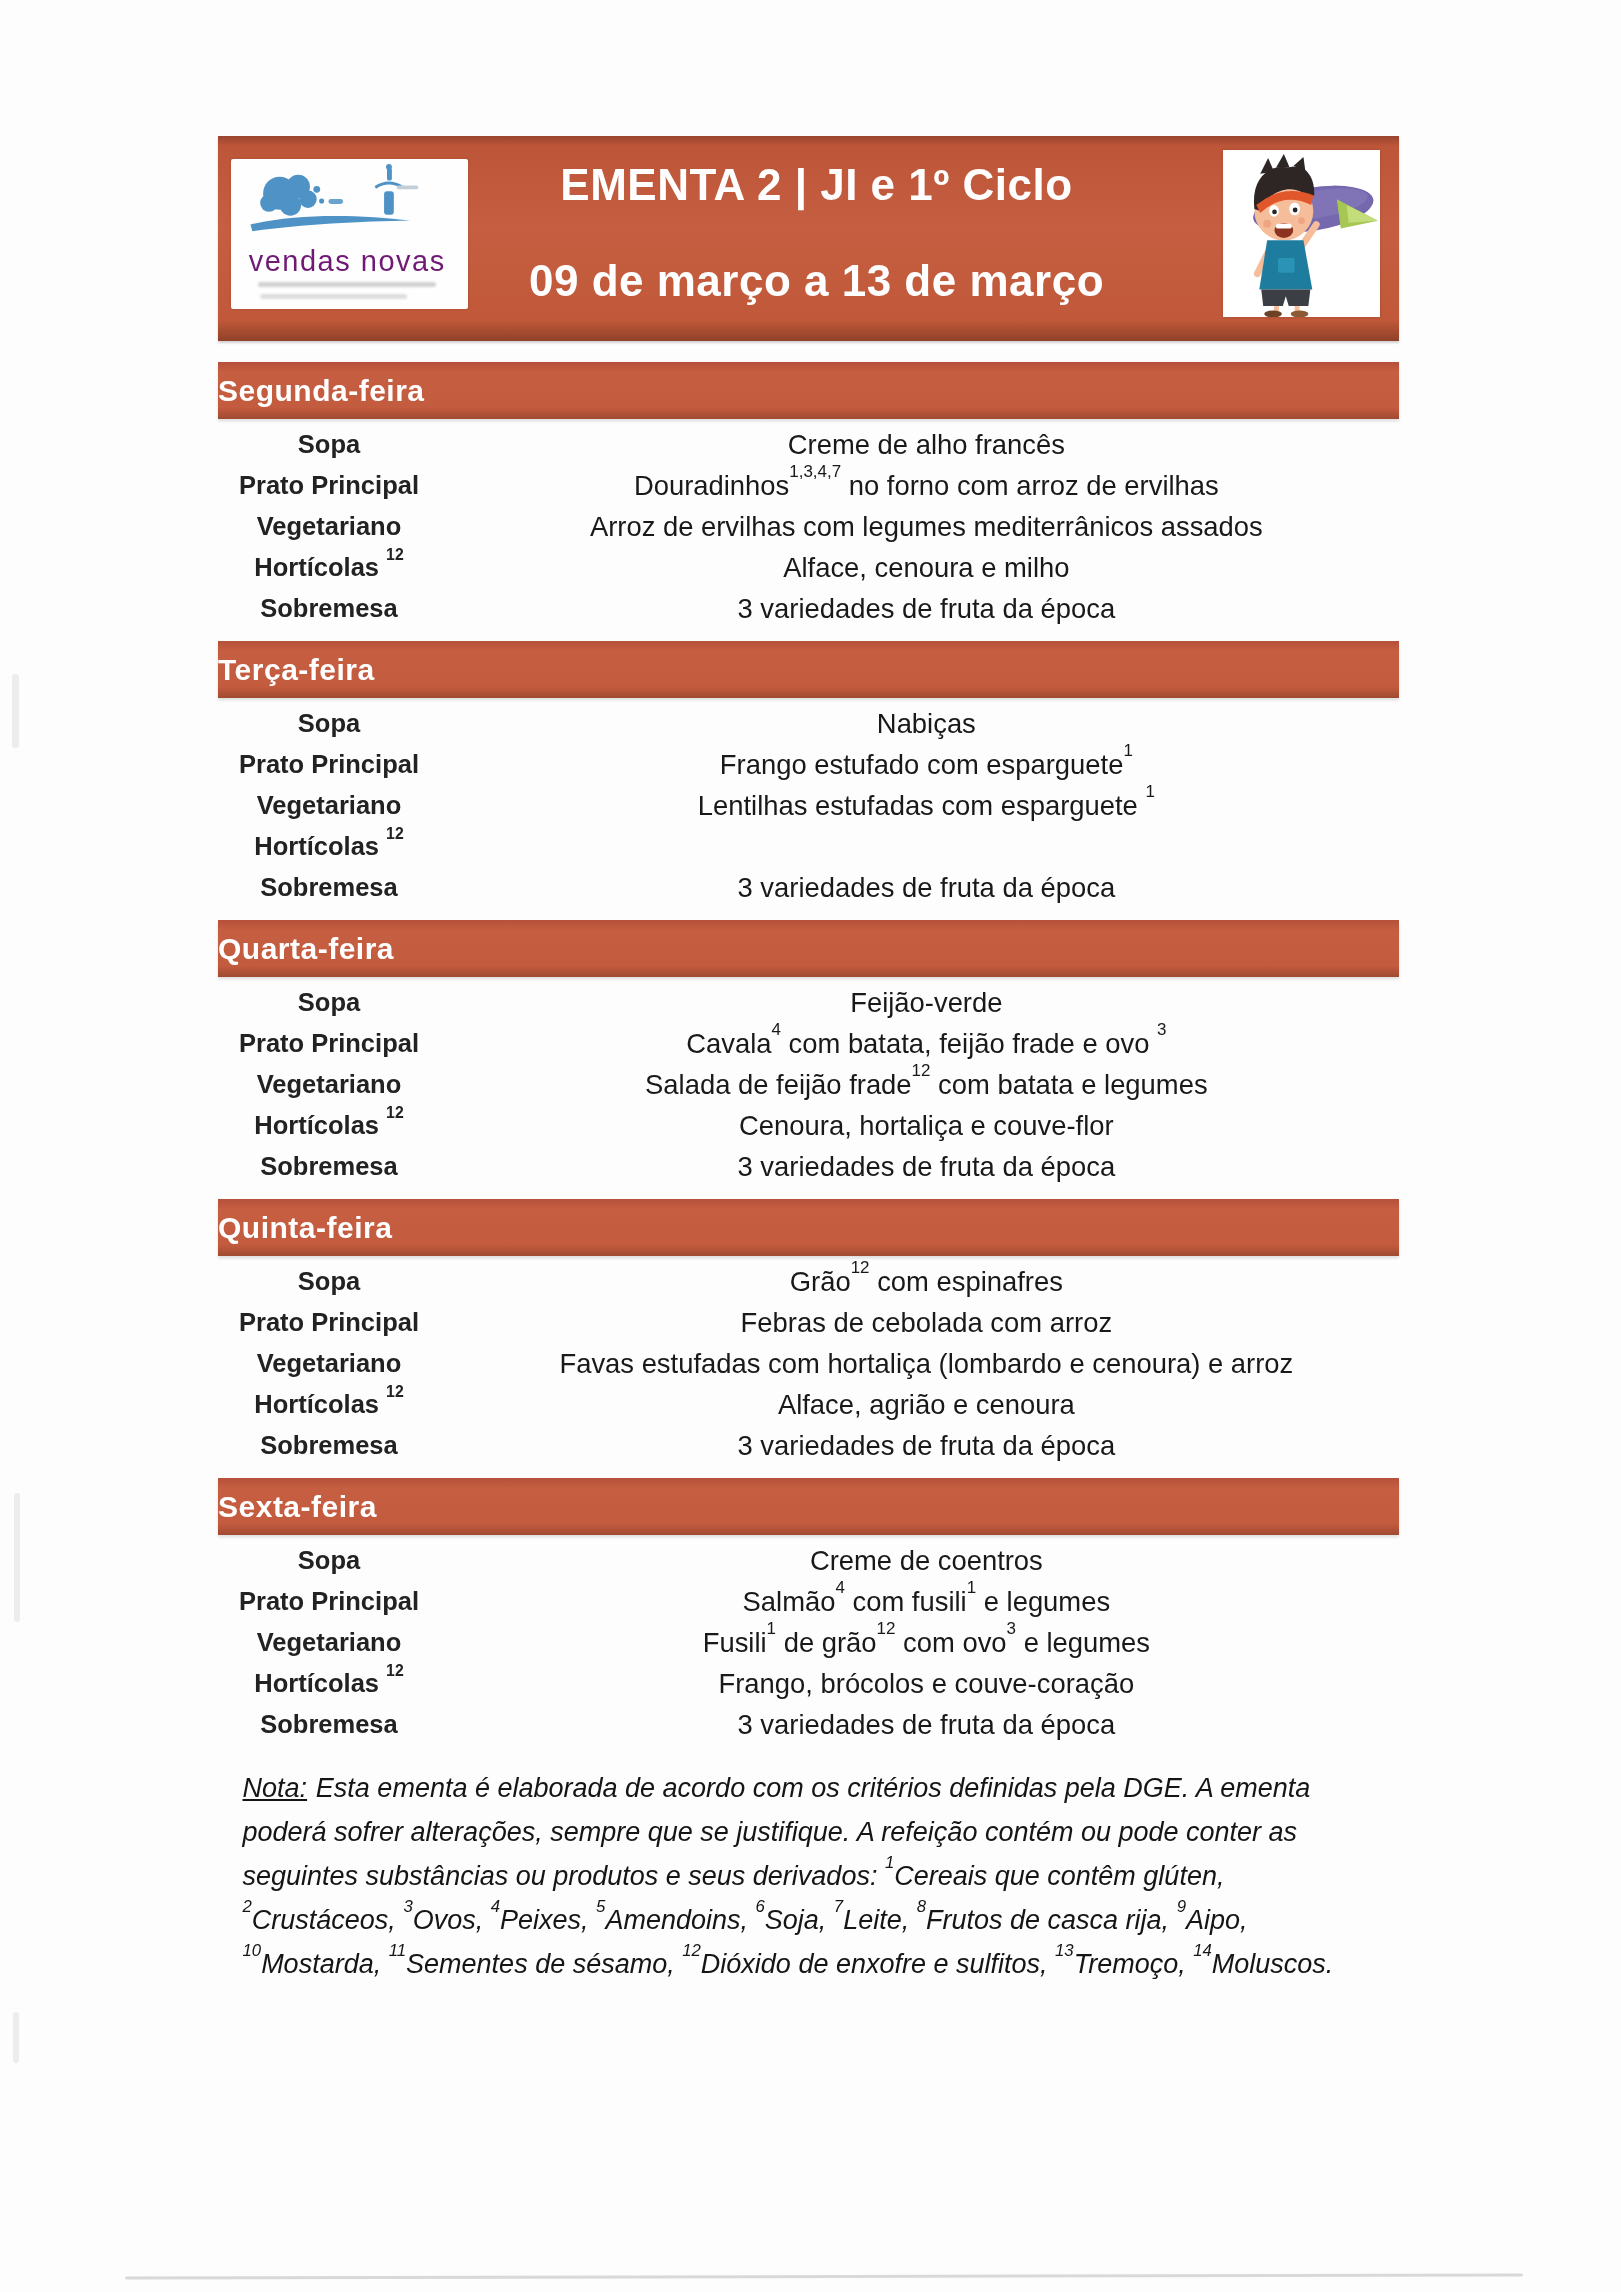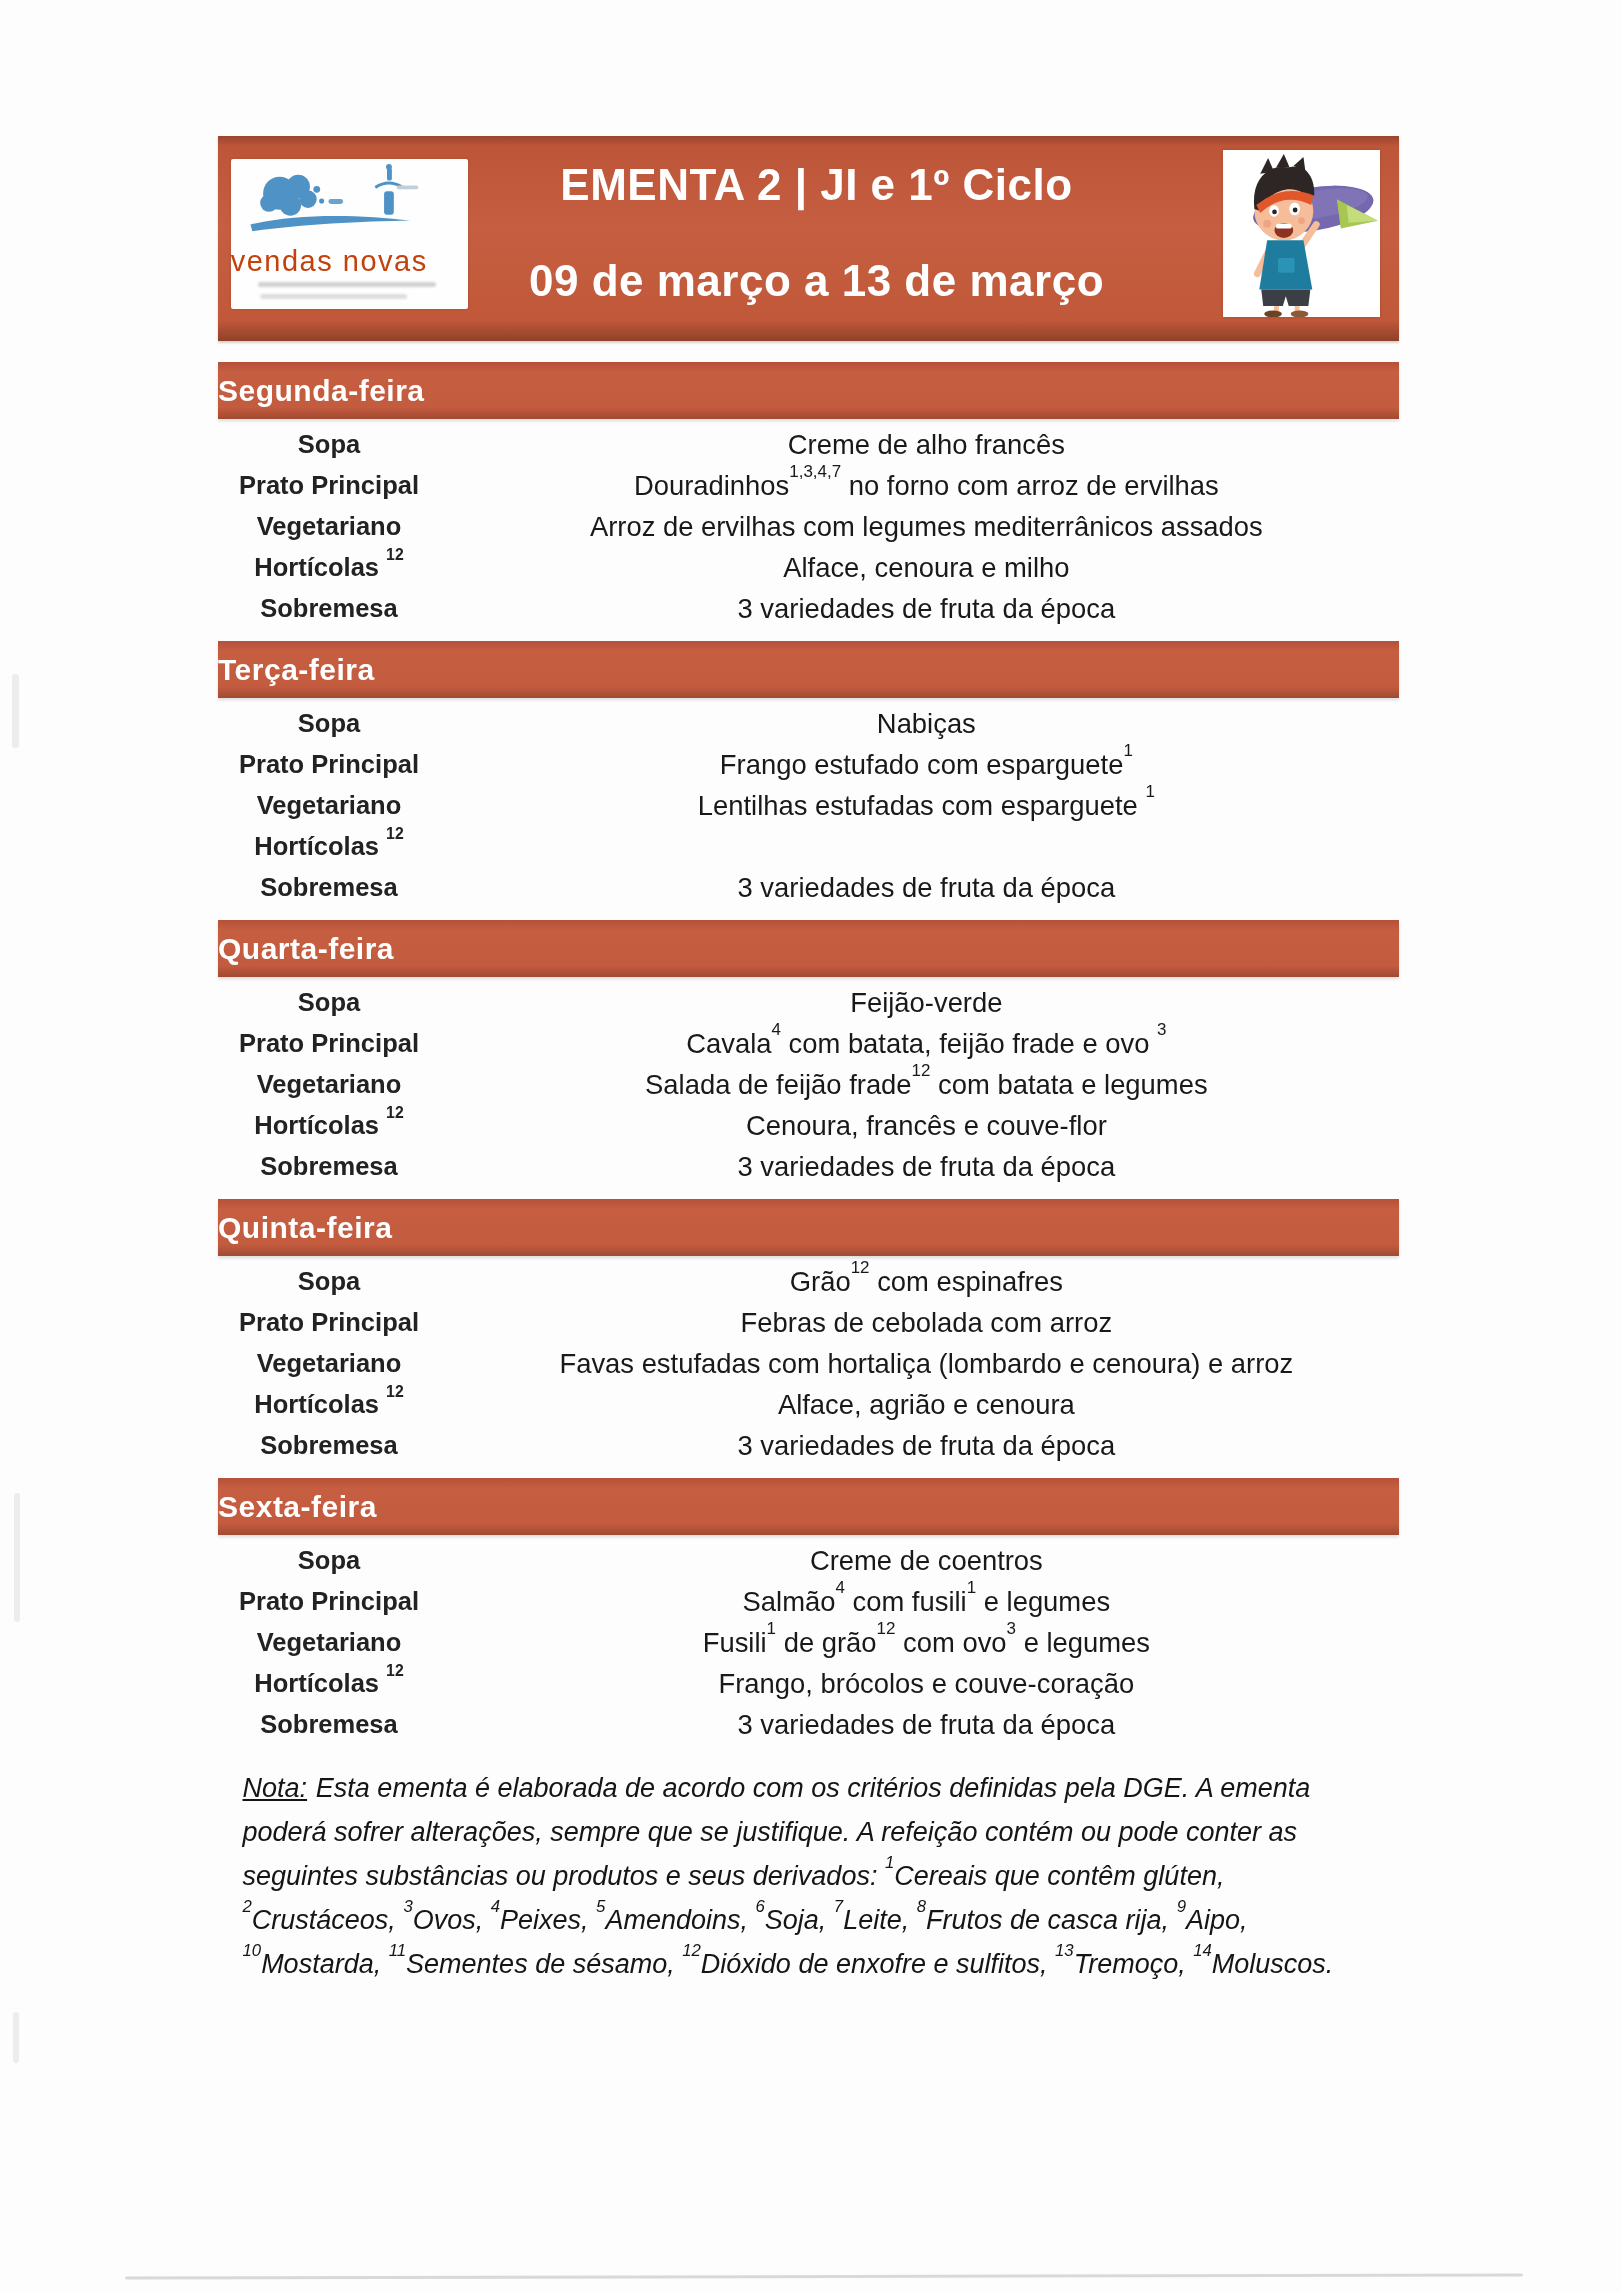--- a/index.html
+++ b/index.html
@@ -45,22 +45,23 @@
     left: 12.7px; top: 22.5px;
     width: 237px; height: 150px;
     background: #fefefe;
     border-radius: 2px;
     box-shadow: 0 0 2.9px rgba(0,0,0,0.15);
   }
   .logo-art { position: absolute; left: 11.8px; top: 5.9px; }
   .logo-text {
     position: absolute;
     top: 86px; left: 0; right: 4px;
+    text-align: center;
     font-size: 29px;
-    color: #c2410c;
+    color: #701a75;
     letter-spacing: 1.5px;
   }
   .tag-bar {
     position: absolute;
     left: 27.4px;
     height: 5.9px;
     background: #d2d2d2;
     border-radius: 2.9px;
     filter: blur(1px);
   }
@@ -285,21 +286,21 @@
             <div class="menu-row">
               <div class="row-label">Prato Principal</div>
               <div class="row-value">Cavala<sup>4</sup> com batata, feijão frade e ovo <sup>3</sup></div>
             </div>
             <div class="menu-row">
               <div class="row-label">Vegetariano</div>
               <div class="row-value">Salada de feijão frade<sup>12</sup> com batata e legumes</div>
             </div>
             <div class="menu-row">
               <div class="row-label">Hortícolas <sup>12</sup></div>
-              <div class="row-value">Cenoura, francês e couve-flor</div>
+              <div class="row-value">Cenoura, hortaliça e couve-flor</div>
             </div>
             <div class="menu-row">
               <div class="row-label">Sobremesa</div>
               <div class="row-value">3 variedades de fruta da época</div>
             </div>
           </div>
   </section>
 
   <section class="day">
     <div class="day-banner">

